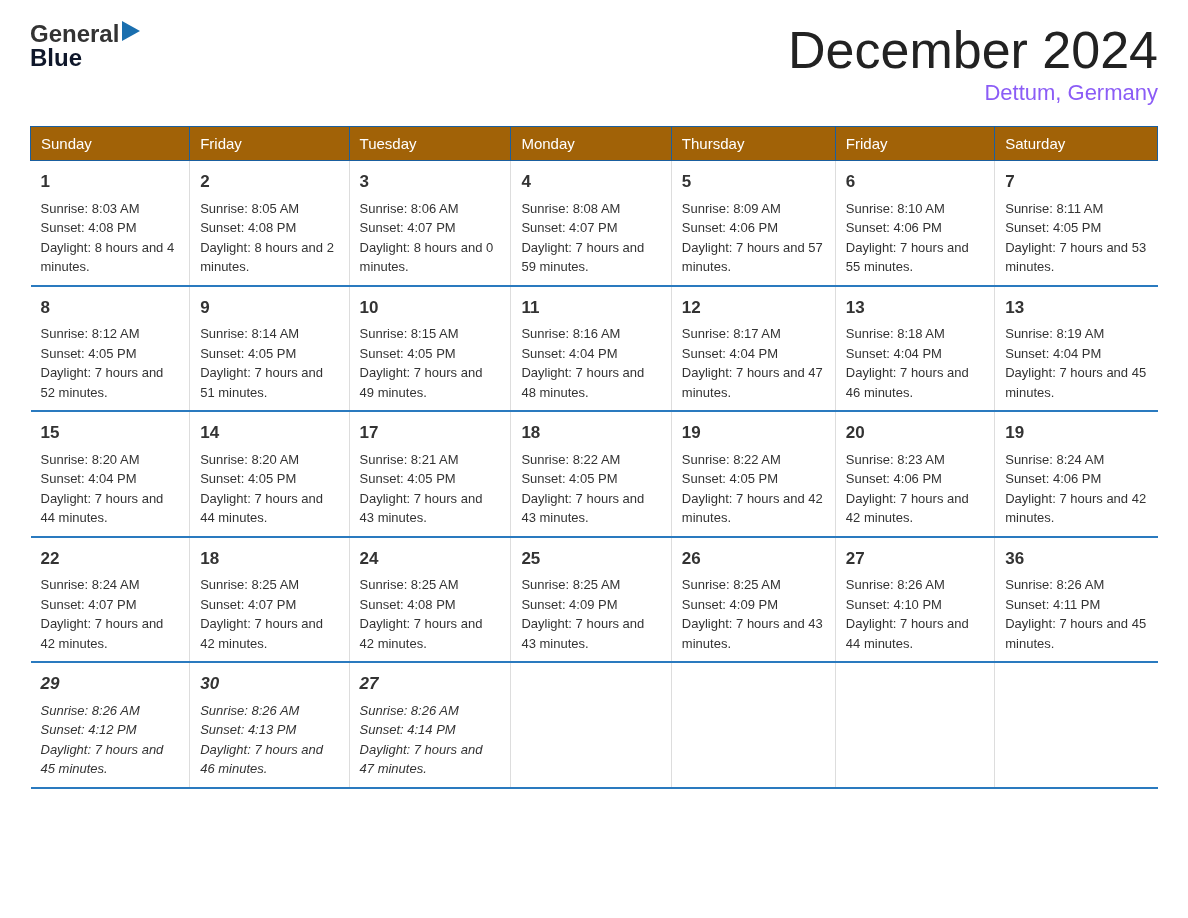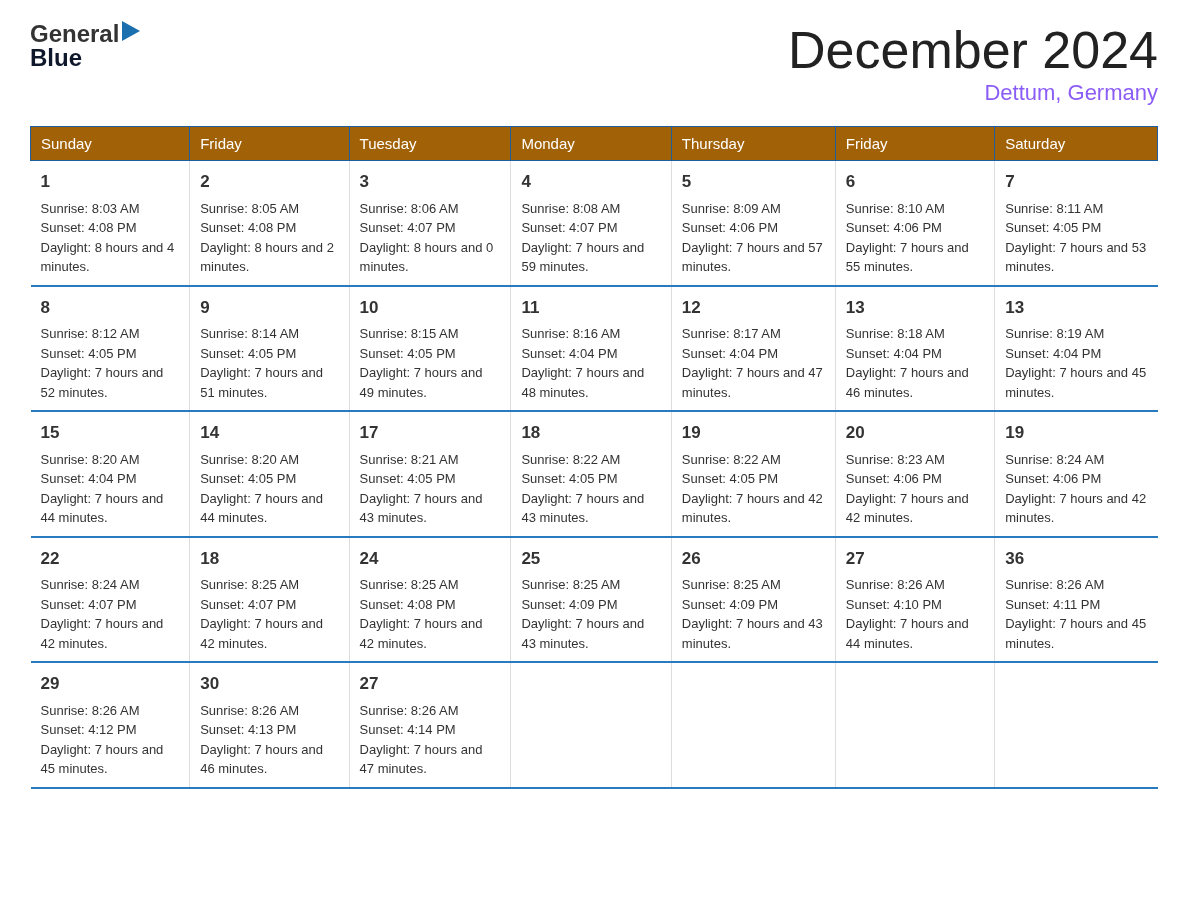--- a/index.html
+++ b/index.html
@@ -76,20 +76,21 @@
       font-size: 17px;
       font-weight: bold;
       display: block;
       margin-bottom: 4px;
     }
     tbody tr:last-child {
       border-bottom: 2px solid #2a7abf;
     }
     .last-row td {
       border-bottom: none;
+      font-style: italic;
     }
   </style>
 </head>
 <body>
 
 <div class="header">
   <div class="logo">
     <div class="logo-top">
       <span style="color:#333; font-weight:bold; font-size:24px;">General</span>
       <span style="display:inline-block; margin-left:3px;">

